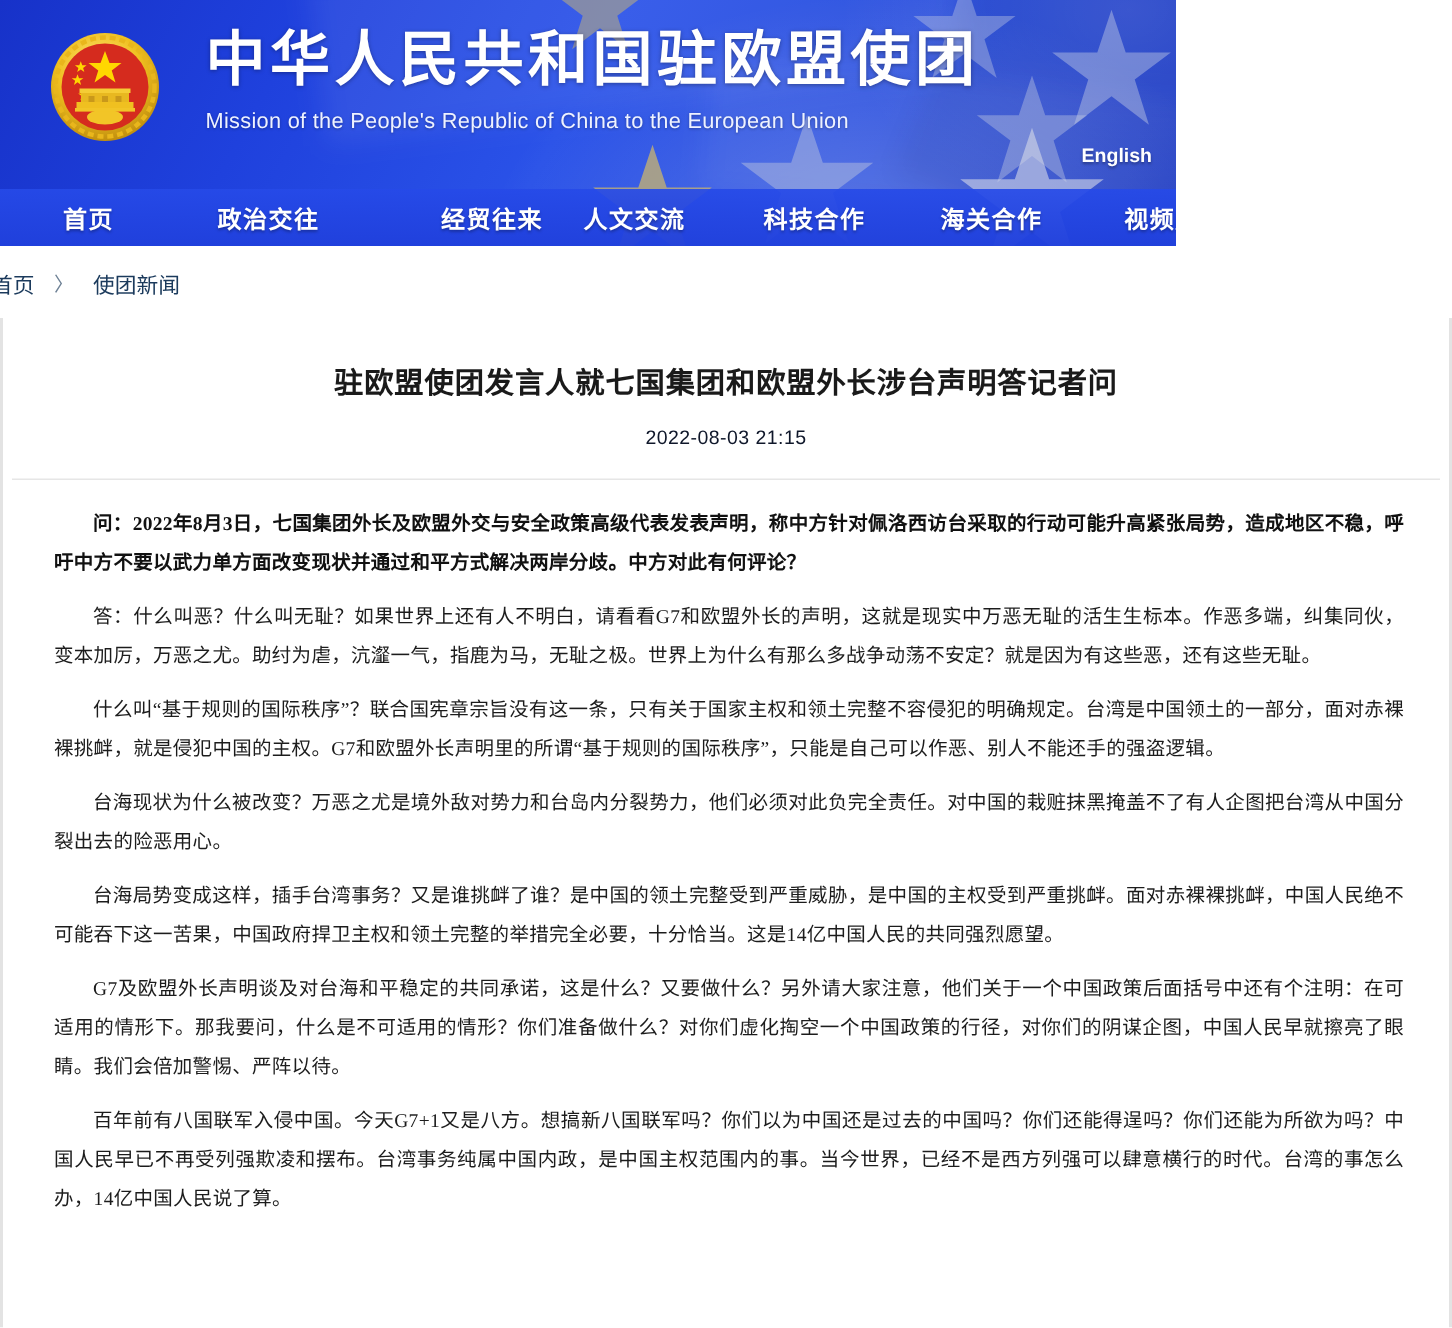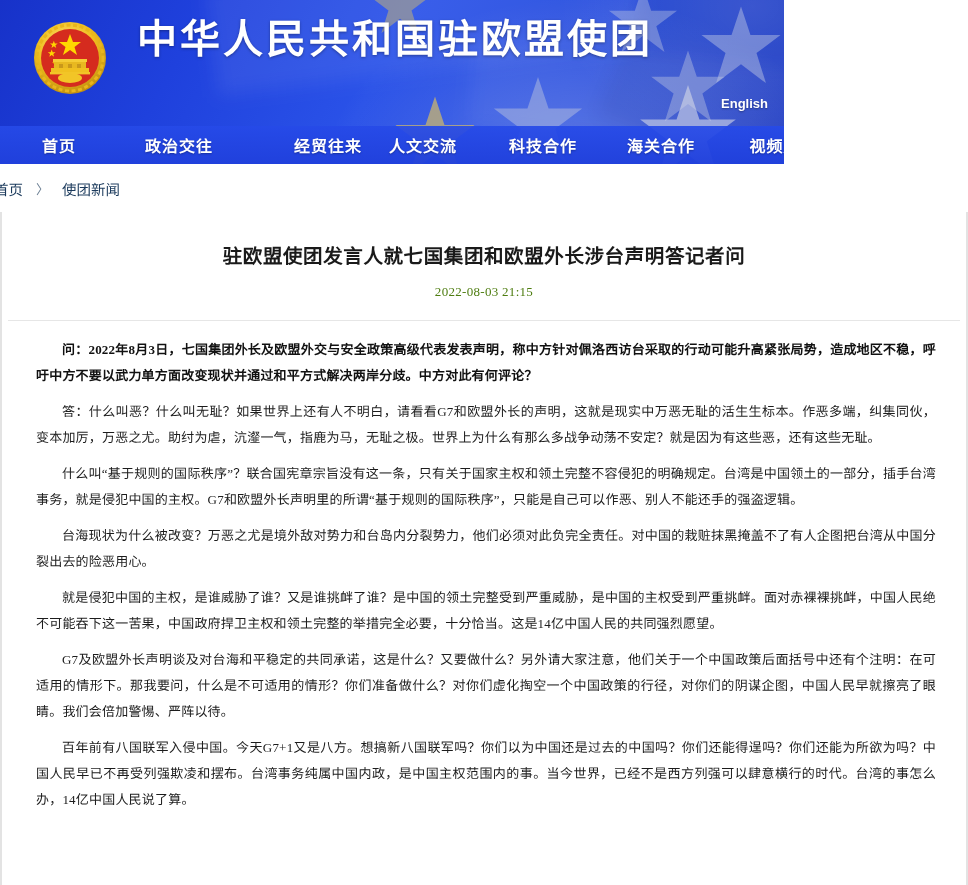--- a/index.html
+++ b/index.html
@@ -153,22 +153,22 @@
     font-size: 19.5px;
     font-weight: 700;
     color: #1a1a1a;
     letter-spacing: 0.6px;
     line-height: 1.45;
     font-family: "Liberation Serif", "DejaVu Serif", serif;
   }
   .article-date {
     margin-top: 9px;
     font-size: 13px;
-    color: #4d7c0f;
-    font-family: Liberation Serif, serif;
+    color: #0f172a;
+    font-family: Liberation Sans, sans-serif;
     letter-spacing: 0.3px;
   }
   .rule {
     height: 1px;
     background: #e6e6e6;
     margin: 8px 6px 0 6px;
   }
   .article-body {
     padding: 16px 30px 10px 34px;
   }
@@ -246,20 +246,21 @@
     <rect x="39" y="52" width="4" height="4" fill="#c9981a"></rect>
     <rect x="48" y="52" width="4" height="4" fill="#c9981a"></rect>
     <rect x="57" y="52" width="4" height="4" fill="#c9981a"></rect>
 
     <ellipse cx="50" cy="66" rx="12" ry="5" fill="#f2c527"></ellipse>
     <rect x="30" y="60" width="40" height="2.4" fill="#f2c527"></rect>
   </svg>
 
   <div class="titles">
     <div class="title-cn">中华人民共和国驻欧盟使团</div>
+    <div class="title-en">Mission of the People's Republic of China to the European Union</div>
   </div>
 
   <a class="lang-link" href="#">English</a>
 
   <nav class="navbar" id="navbar">
       <a class="nav-item" href="#" style="width: 118px;">首页</a>
       <a class="nav-item" href="#" style="width: 122px;">政治交往</a>
       <a class="nav-item" href="#" style="width: 122px; text-align: right;">经贸往来</a>
       <a class="nav-item" href="#" style="width: 122px;">人文交流</a>
       <a class="nav-item" href="#" style="width: 118px;">科技合作</a>
@@ -278,20 +279,20 @@
 <article class="article-wrap">
   <div class="article-head">
     <h1 class="article-title">驻欧盟使团发言人就七国集团和欧盟外长涉台声明答记者问</h1>
     <div class="article-date">2022-08-03 21:15</div>
   </div>
   <div class="rule"></div>
 
   <div class="article-body" id="article-body">
       <p class="para bold">问：2022年8月3日，七国集团外长及欧盟外交与安全政策高级代表发表声明，称中方针对佩洛西访台采取的行动可能升高紧张局势，造成地区不稳，呼吁中方不要以武力单方面改变现状并通过和平方式解决两岸分歧。中方对此有何评论？</p>
       <p class="para">答：什么叫恶？什么叫无耻？如果世界上还有人不明白，请看看G7和欧盟外长的声明，这就是现实中万恶无耻的活生生标本。作恶多端，纠集同伙，变本加厉，万恶之尤。助纣为虐，沆瀣一气，指鹿为马，无耻之极。世界上为什么有那么多战争动荡不安定？就是因为有这些恶，还有这些无耻。</p>
-      <p class="para">什么叫“基于规则的国际秩序”？联合国宪章宗旨没有这一条，只有关于国家主权和领土完整不容侵犯的明确规定。台湾是中国领土的一部分，插手台湾事务，就是侵犯中国的主权。G7和欧盟外长声明里的所谓“基于规则的国际秩序”，只能是自己可以作恶、别人不能还手的强盗逻辑。</p>
+      <p class="para">什么叫“基于规则的国际秩序”？联合国宪章宗旨没有这一条，只有关于国家主权和领土完整不容侵犯的明确规定。台湾是中国领土的一部分，面对赤裸裸挑衅，就是侵犯中国的主权。G7和欧盟外长声明里的所谓“基于规则的国际秩序”，只能是自己可以作恶、别人不能还手的强盗逻辑。</p>
       <p class="para">台海现状为什么被改变？万恶之尤是境外敌对势力和台岛内分裂势力，他们必须对此负完全责任。对中国的栽赃抹黑掩盖不了有人企图把台湾从中国分裂出去的险恶用心。</p>
-      <p class="para">就是侵犯中国的主权，是谁威胁了谁？又是谁挑衅了谁？是中国的领土完整受到严重威胁，是中国的主权受到严重挑衅。面对赤裸裸挑衅，中国人民绝不可能吞下这一苦果，中国政府捍卫主权和领土完整的举措完全必要，十分恰当。这是14亿中国人民的共同强烈愿望。</p>
+      <p class="para">台海局势变成这样，插手台湾事务？又是谁挑衅了谁？是中国的领土完整受到严重威胁，是中国的主权受到严重挑衅。面对赤裸裸挑衅，中国人民绝不可能吞下这一苦果，中国政府捍卫主权和领土完整的举措完全必要，十分恰当。这是14亿中国人民的共同强烈愿望。</p>
       <p class="para">G7及欧盟外长声明谈及对台海和平稳定的共同承诺，这是什么？又要做什么？另外请大家注意，他们关于一个中国政策后面括号中还有个注明：在可适用的情形下。那我要问，什么是不可适用的情形？你们准备做什么？对你们虚化掏空一个中国政策的行径，对你们的阴谋企图，中国人民早就擦亮了眼睛。我们会倍加警惕、严阵以待。</p>
       <p class="para">百年前有八国联军入侵中国。今天G7+1又是八方。想搞新八国联军吗？你们以为中国还是过去的中国吗？你们还能得逞吗？你们还能为所欲为吗？中国人民早已不再受列强欺凌和摆布。台湾事务纯属中国内政，是中国主权范围内的事。当今世界，已经不是西方列强可以肆意横行的时代。台湾的事怎么办，14亿中国人民说了算。</p>
     </div>
 
 </article>
 
 </body></html>

